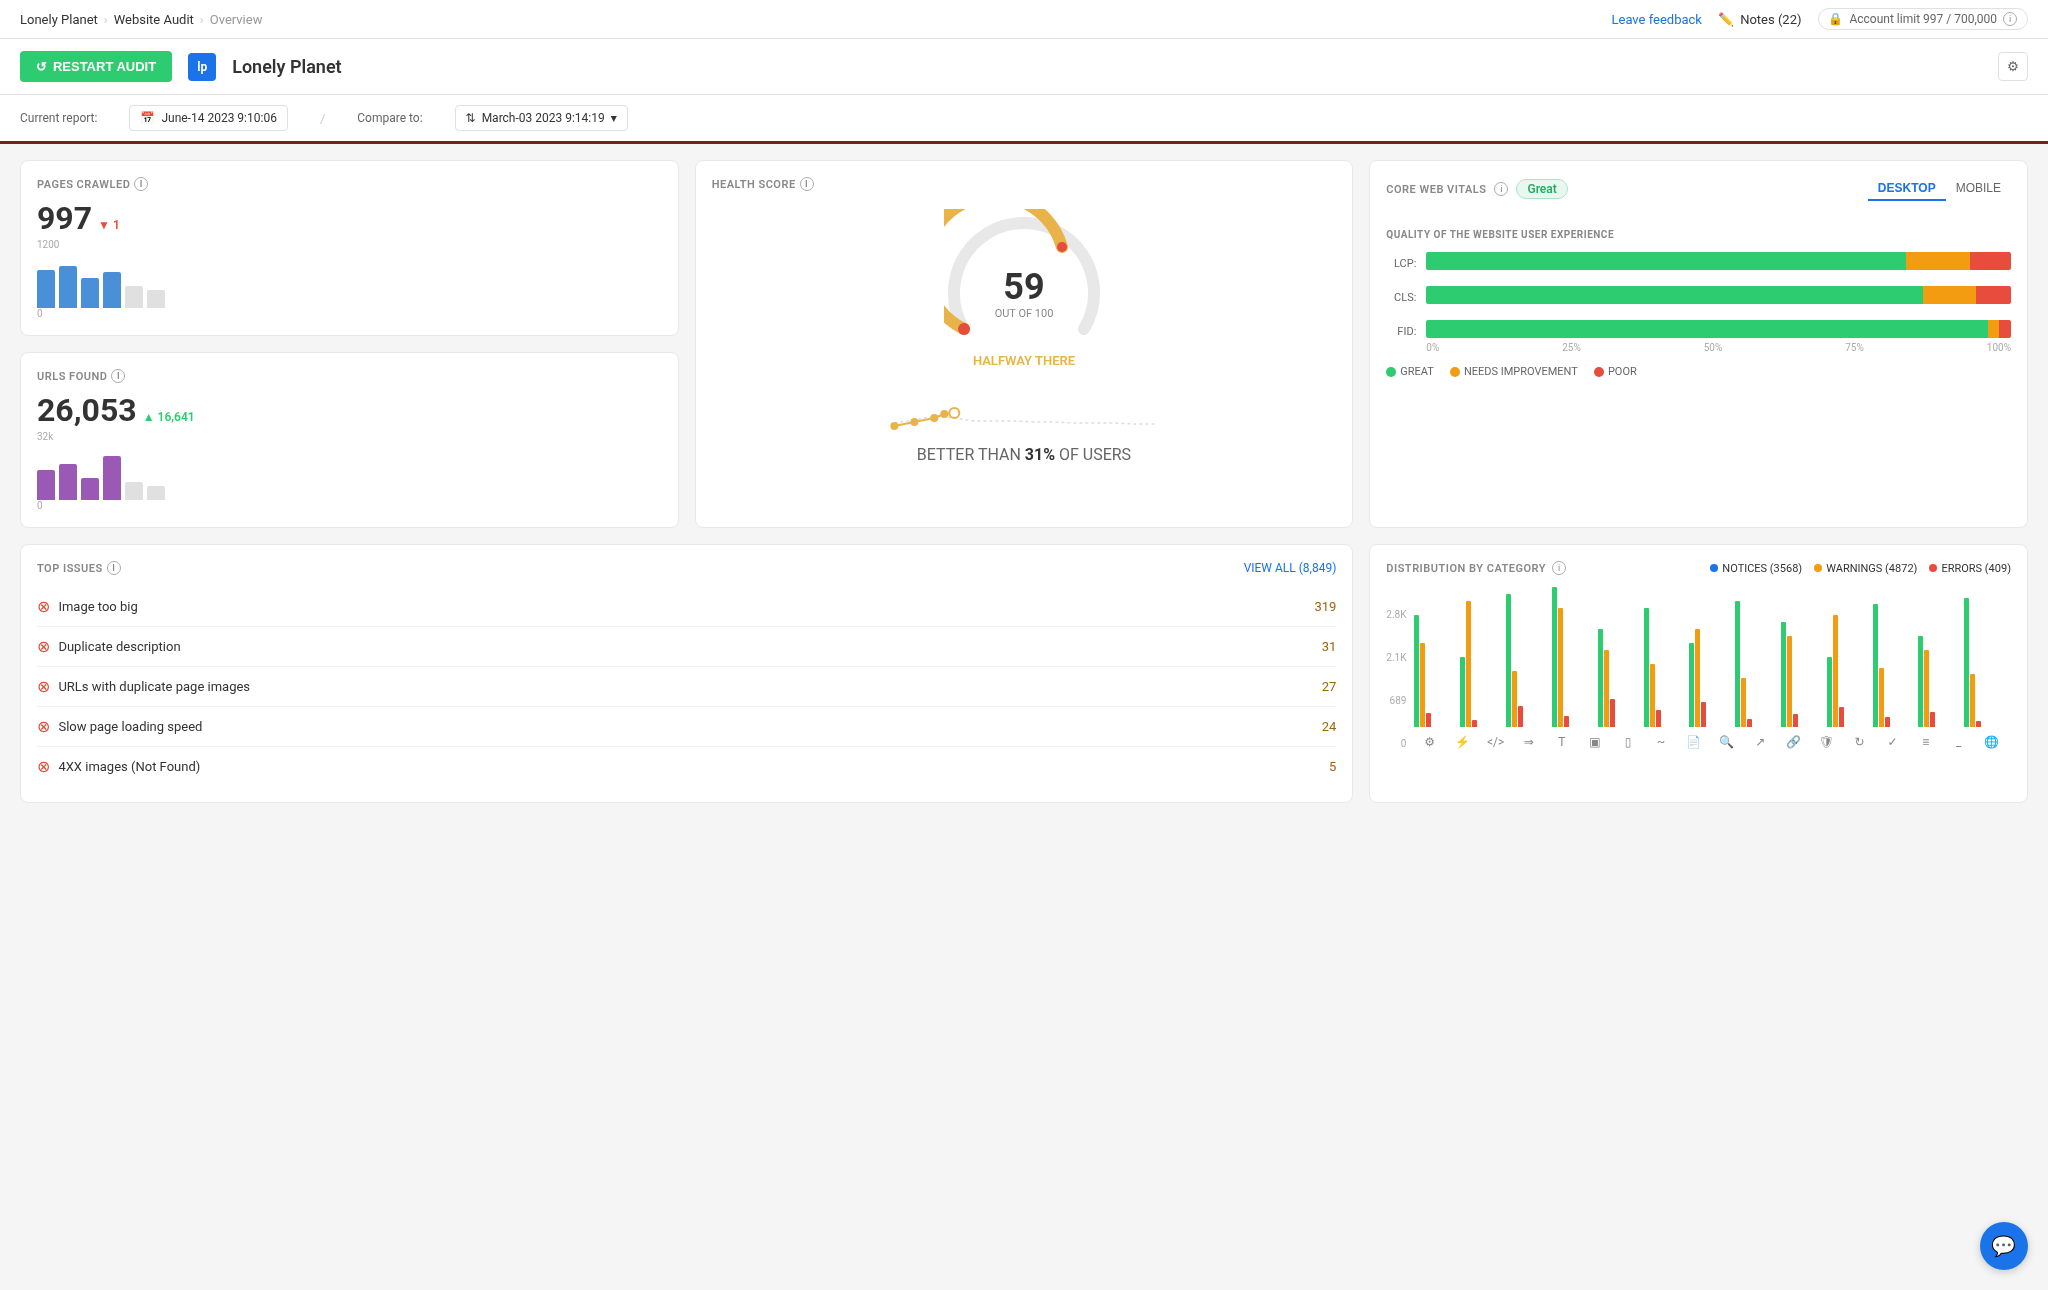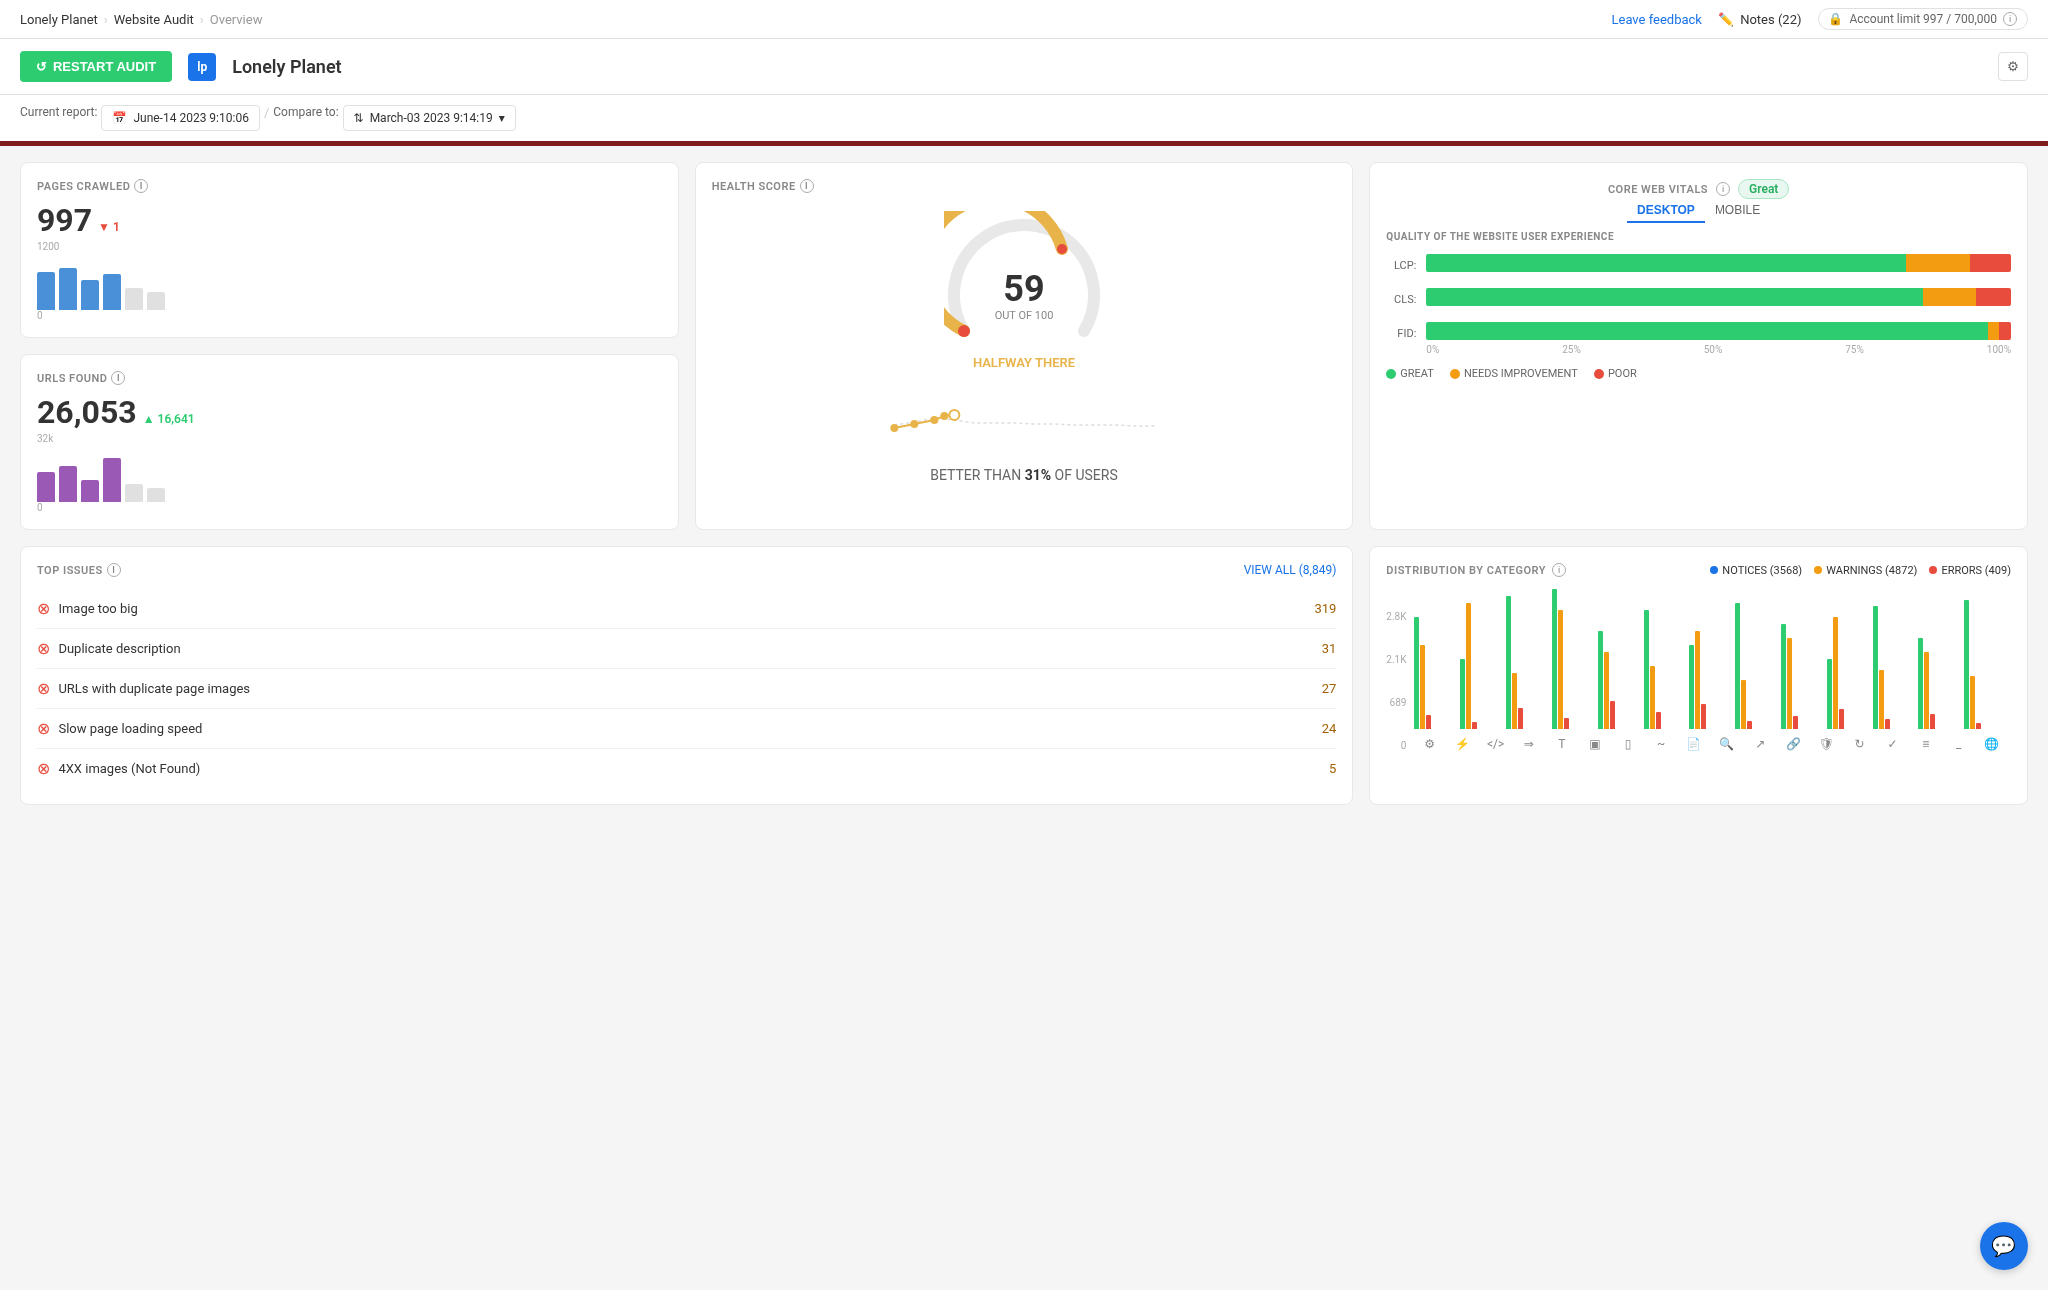--- a/index.html
+++ b/index.html
@@ -14,21 +14,21 @@
     .notes-btn { display: flex; align-items: center; gap: 6px; font-size: 13px; color: #333; cursor: pointer; }
     .account-limit { display: flex; align-items: center; gap: 6px; font-size: 12px; color: #666; border: 1px solid #e0e0e0; border-radius: 20px; padding: 3px 10px; }
 
     .toolbar { display: flex; align-items: center; padding: 12px 20px; background: #fff; border-bottom: 1px solid #e0e0e0; gap: 16px; }
     .restart-btn { display: flex; align-items: center; gap: 6px; background: #2ecc71; color: #fff; border: none; border-radius: 4px; padding: 8px 16px; font-size: 13px; font-weight: 600; cursor: pointer; }
     .site-logo { width: 28px; height: 28px; background: #1a73e8; border-radius: 4px; display: flex; align-items: center; justify-content: center; color: #fff; font-weight: bold; font-size: 12px; }
     .site-name { font-size: 18px; font-weight: 600; color: #333; }
     .toolbar-right { margin-left: auto; }
     .gear-btn { background: none; border: 1px solid #e0e0e0; border-radius: 4px; padding: 6px 8px; cursor: pointer; color: #666; }
 
-    .report-bar { display: flex; align-items: flex-start; padding: 10px 20px; background: #fff; border-bottom: 5px solid #7f1d1d; gap: 4px; }
+    .report-bar { display: flex; align-items: center; padding: 10px 20px; background: #fff; border-bottom: 3px solid #7f1d1d; gap: 32px; }
     .report-label { color: #666; font-size: 12px; }
     .date-selector { display: flex; align-items: center; gap: 6px; border: 1px solid #e0e0e0; border-radius: 4px; padding: 5px 10px; font-size: 12px; color: #333; }
     .compare-selector { display: flex; align-items: center; gap: 6px; border: 1px solid #e0e0e0; border-radius: 4px; padding: 5px 10px; font-size: 12px; color: #333; cursor: pointer; }
     .divider-slash { color: #ccc; }
     .report-actions { margin-left: auto; display: flex; align-items: center; gap: 10px; }
     .gen-sitemap-btn { border: 1px solid #ccc; background: #fff; padding: 6px 12px; border-radius: 4px; font-size: 12px; cursor: pointer; }
     .send-btn { display: flex; align-items: center; gap: 6px; border: 1px solid #ccc; background: #fff; padding: 6px 12px; border-radius: 4px; font-size: 12px; cursor: pointer; }
     .download-btn { display: flex; align-items: center; gap: 6px; background: #1a73e8; color: #fff; border: none; padding: 6px 14px; border-radius: 4px; font-size: 12px; font-weight: 600; cursor: pointer; }
 
     .main-content { padding: 16px 20px; display: grid; grid-template-columns: 1fr 1fr 1fr; grid-template-rows: auto auto auto; gap: 16px; }
@@ -45,26 +45,26 @@
     .mini-chart { display: flex; align-items: flex-end; gap: 4px; height: 50px; margin-top: 8px; }
     .mini-bar { border-radius: 2px 2px 0 0; min-width: 16px; }
 
     
     .urls-found { grid-column: 1; grid-row: 2; }
 
     
     .health-score { grid-column: 2; grid-row: 1 / 3; }
     .gauge-container { display: flex; flex-direction: column; align-items: center; padding: 10px 0; }
     .gauge-label { font-size: 13px; font-weight: 600; color: #e8b44a; text-align: center; margin-top: 4px; }
-    .better-than { text-align: center; font-size: 14px; color: #666; margin-top: 24px; }
+    .better-than { text-align: center; font-size: 16px; color: #666; margin-top: 4px; }
     .better-than strong { color: #333; }
 
     
     .core-web-vitals { grid-column: 3; grid-row: 1 / 3; }
-    .vitals-header { display: flex; align-items: center; justify-content: space-between; margin-bottom: 8px; flex-direction: column; }
+    .vitals-header { display: flex; align-items: center; justify-content: space-between; margin-bottom: 28px; }
     .great-badge { background: #e8f8f0; color: #27ae60; border: 1px solid #a8e6c3; border-radius: 12px; padding: 2px 10px; font-size: 12px; font-weight: 600; }
     .tab-group { display: flex; gap: 0; }
     .tab-btn { padding: 4px 10px; font-size: 12px; cursor: pointer; color: #666; background: none; border: none; border-bottom: 2px solid transparent; }
     .tab-btn.active { color: #1a73e8; border-bottom: 2px solid #1a73e8; font-weight: 600; }
     .vitals-subtitle { font-size: 10px; font-weight: 700; color: #888; text-transform: uppercase; letter-spacing: 0.5px; margin-bottom: 12px; }
     .vitals-chart { display: flex; flex-direction: column; gap: 16px; }
     .vital-row { display: flex; align-items: flex-end; gap: 10px; }
     .vital-label { font-size: 11px; color: #666; width: 30px; text-align: right; }
     .vital-bar-container { flex: 1; height: 18px; display: flex; border-radius: 2px; overflow: hidden; }
     .vital-seg-green { background: #2ecc71; }

